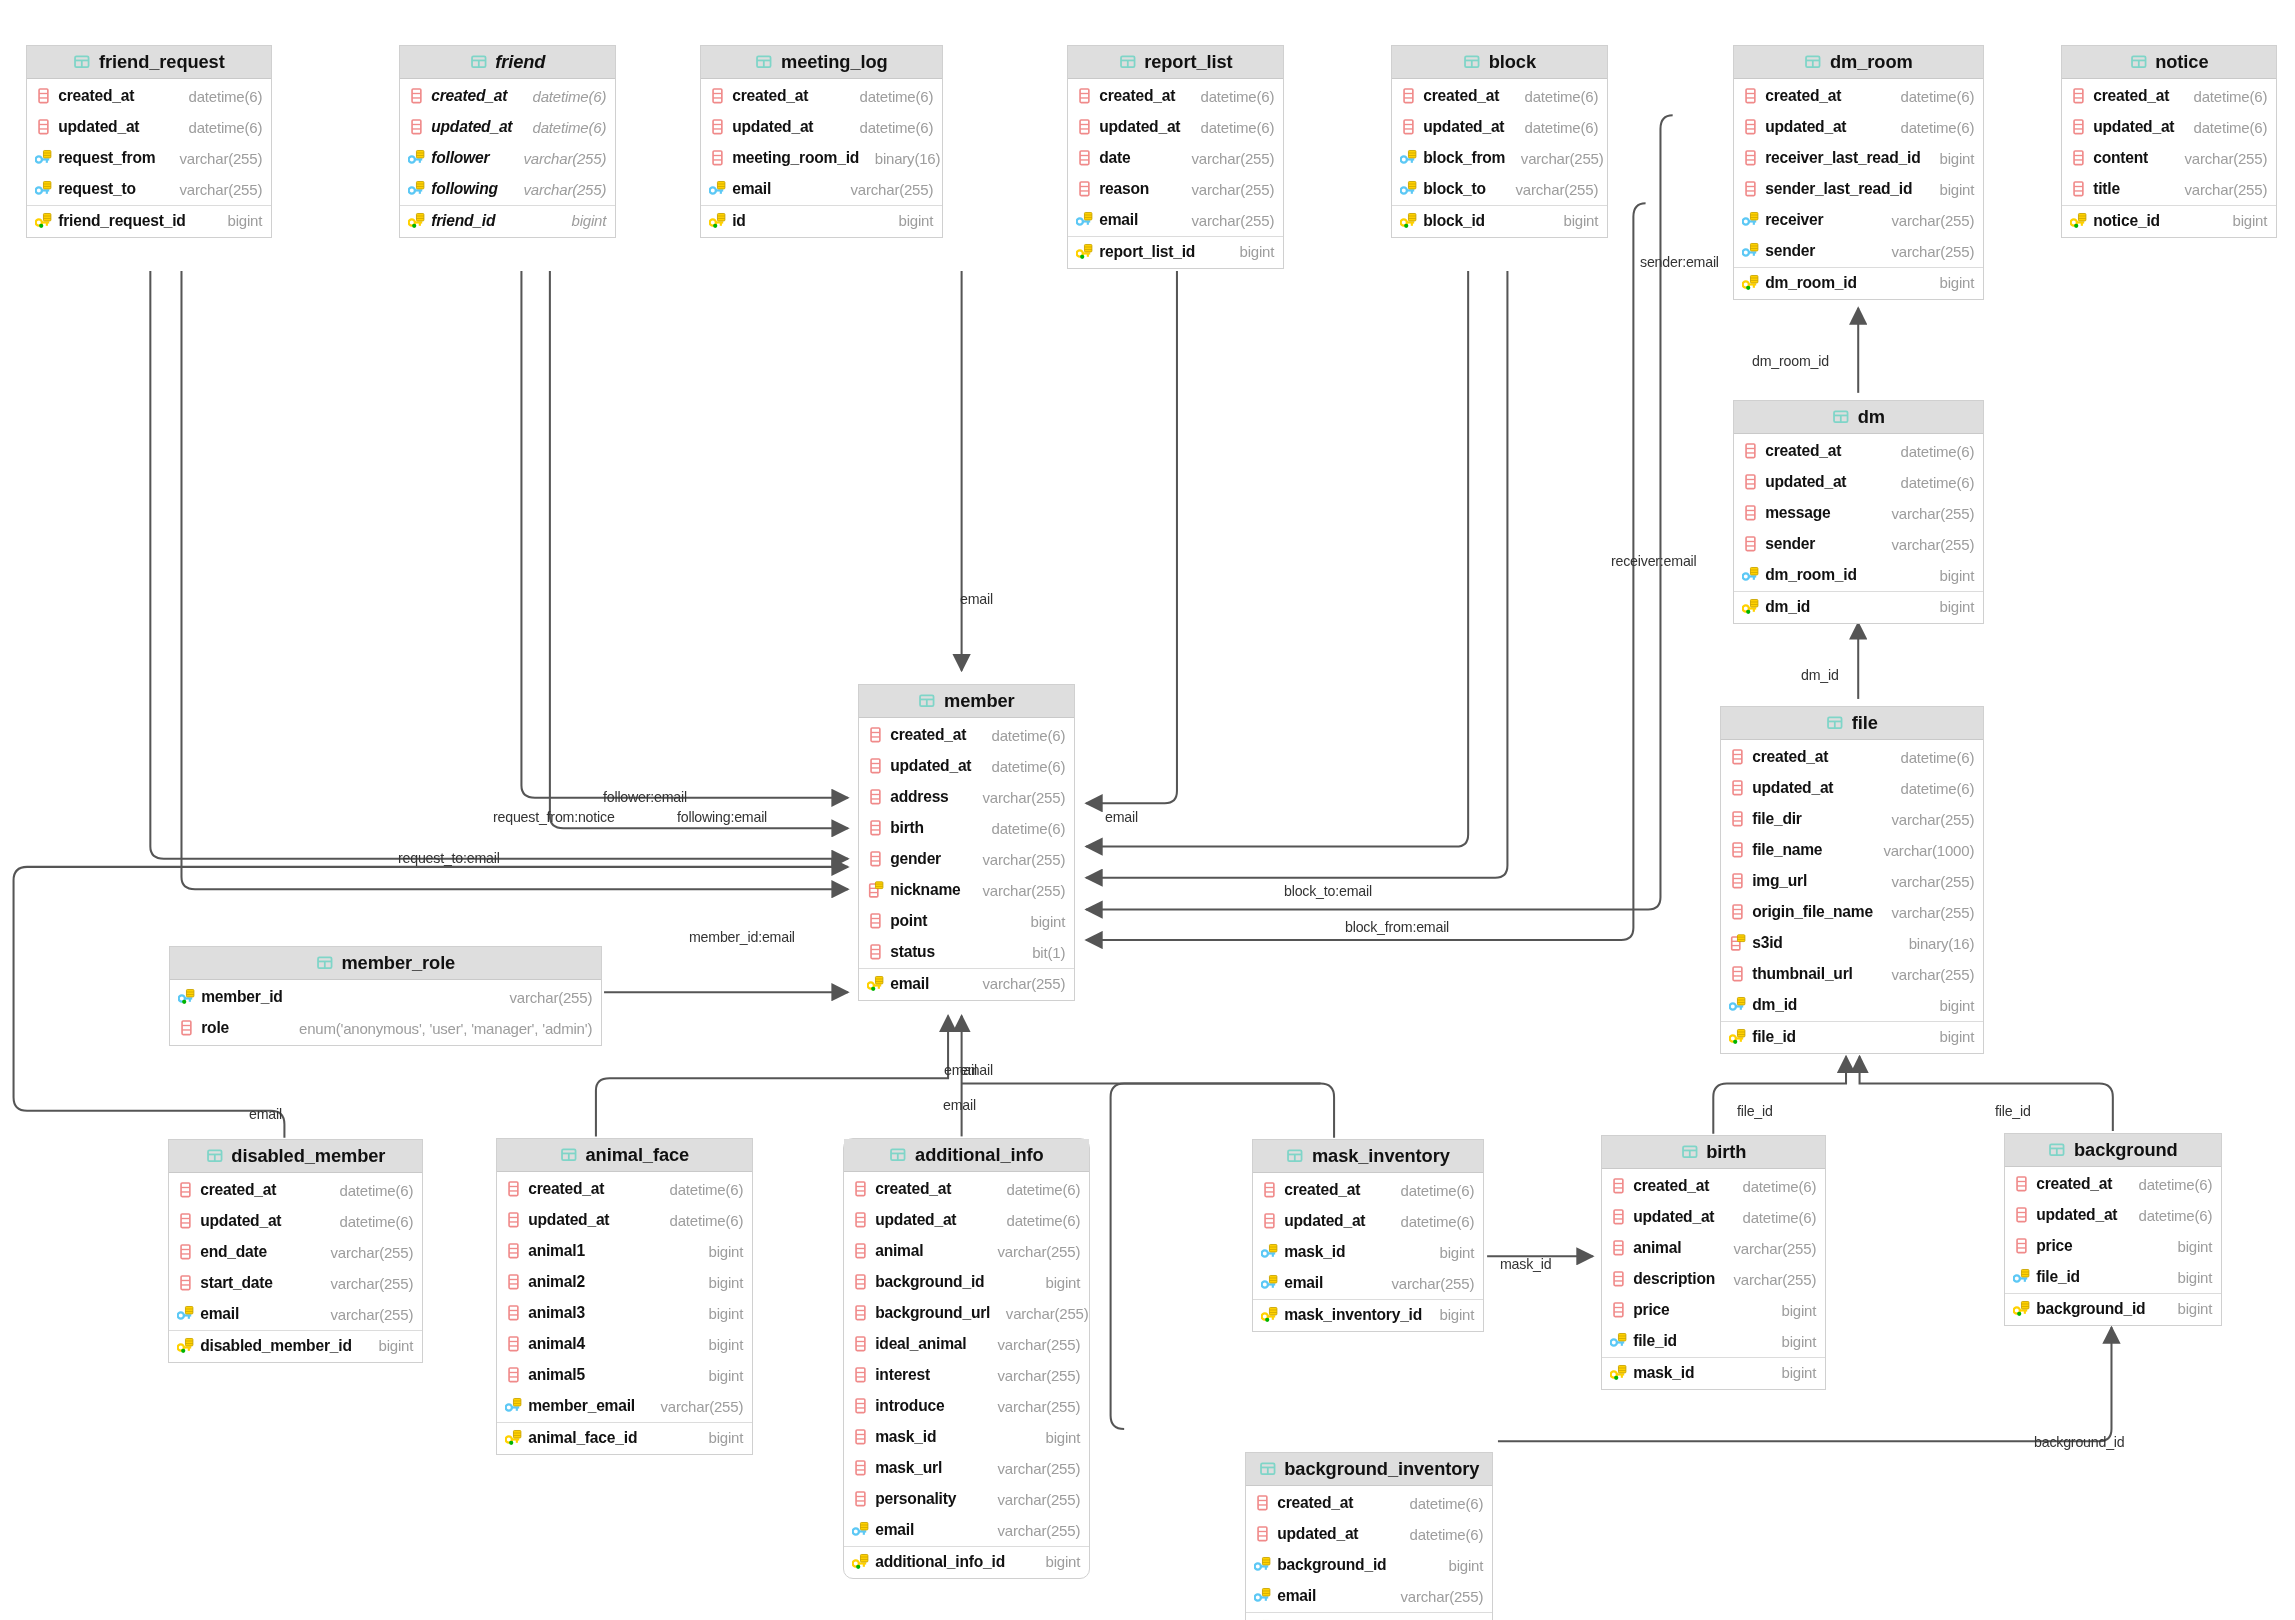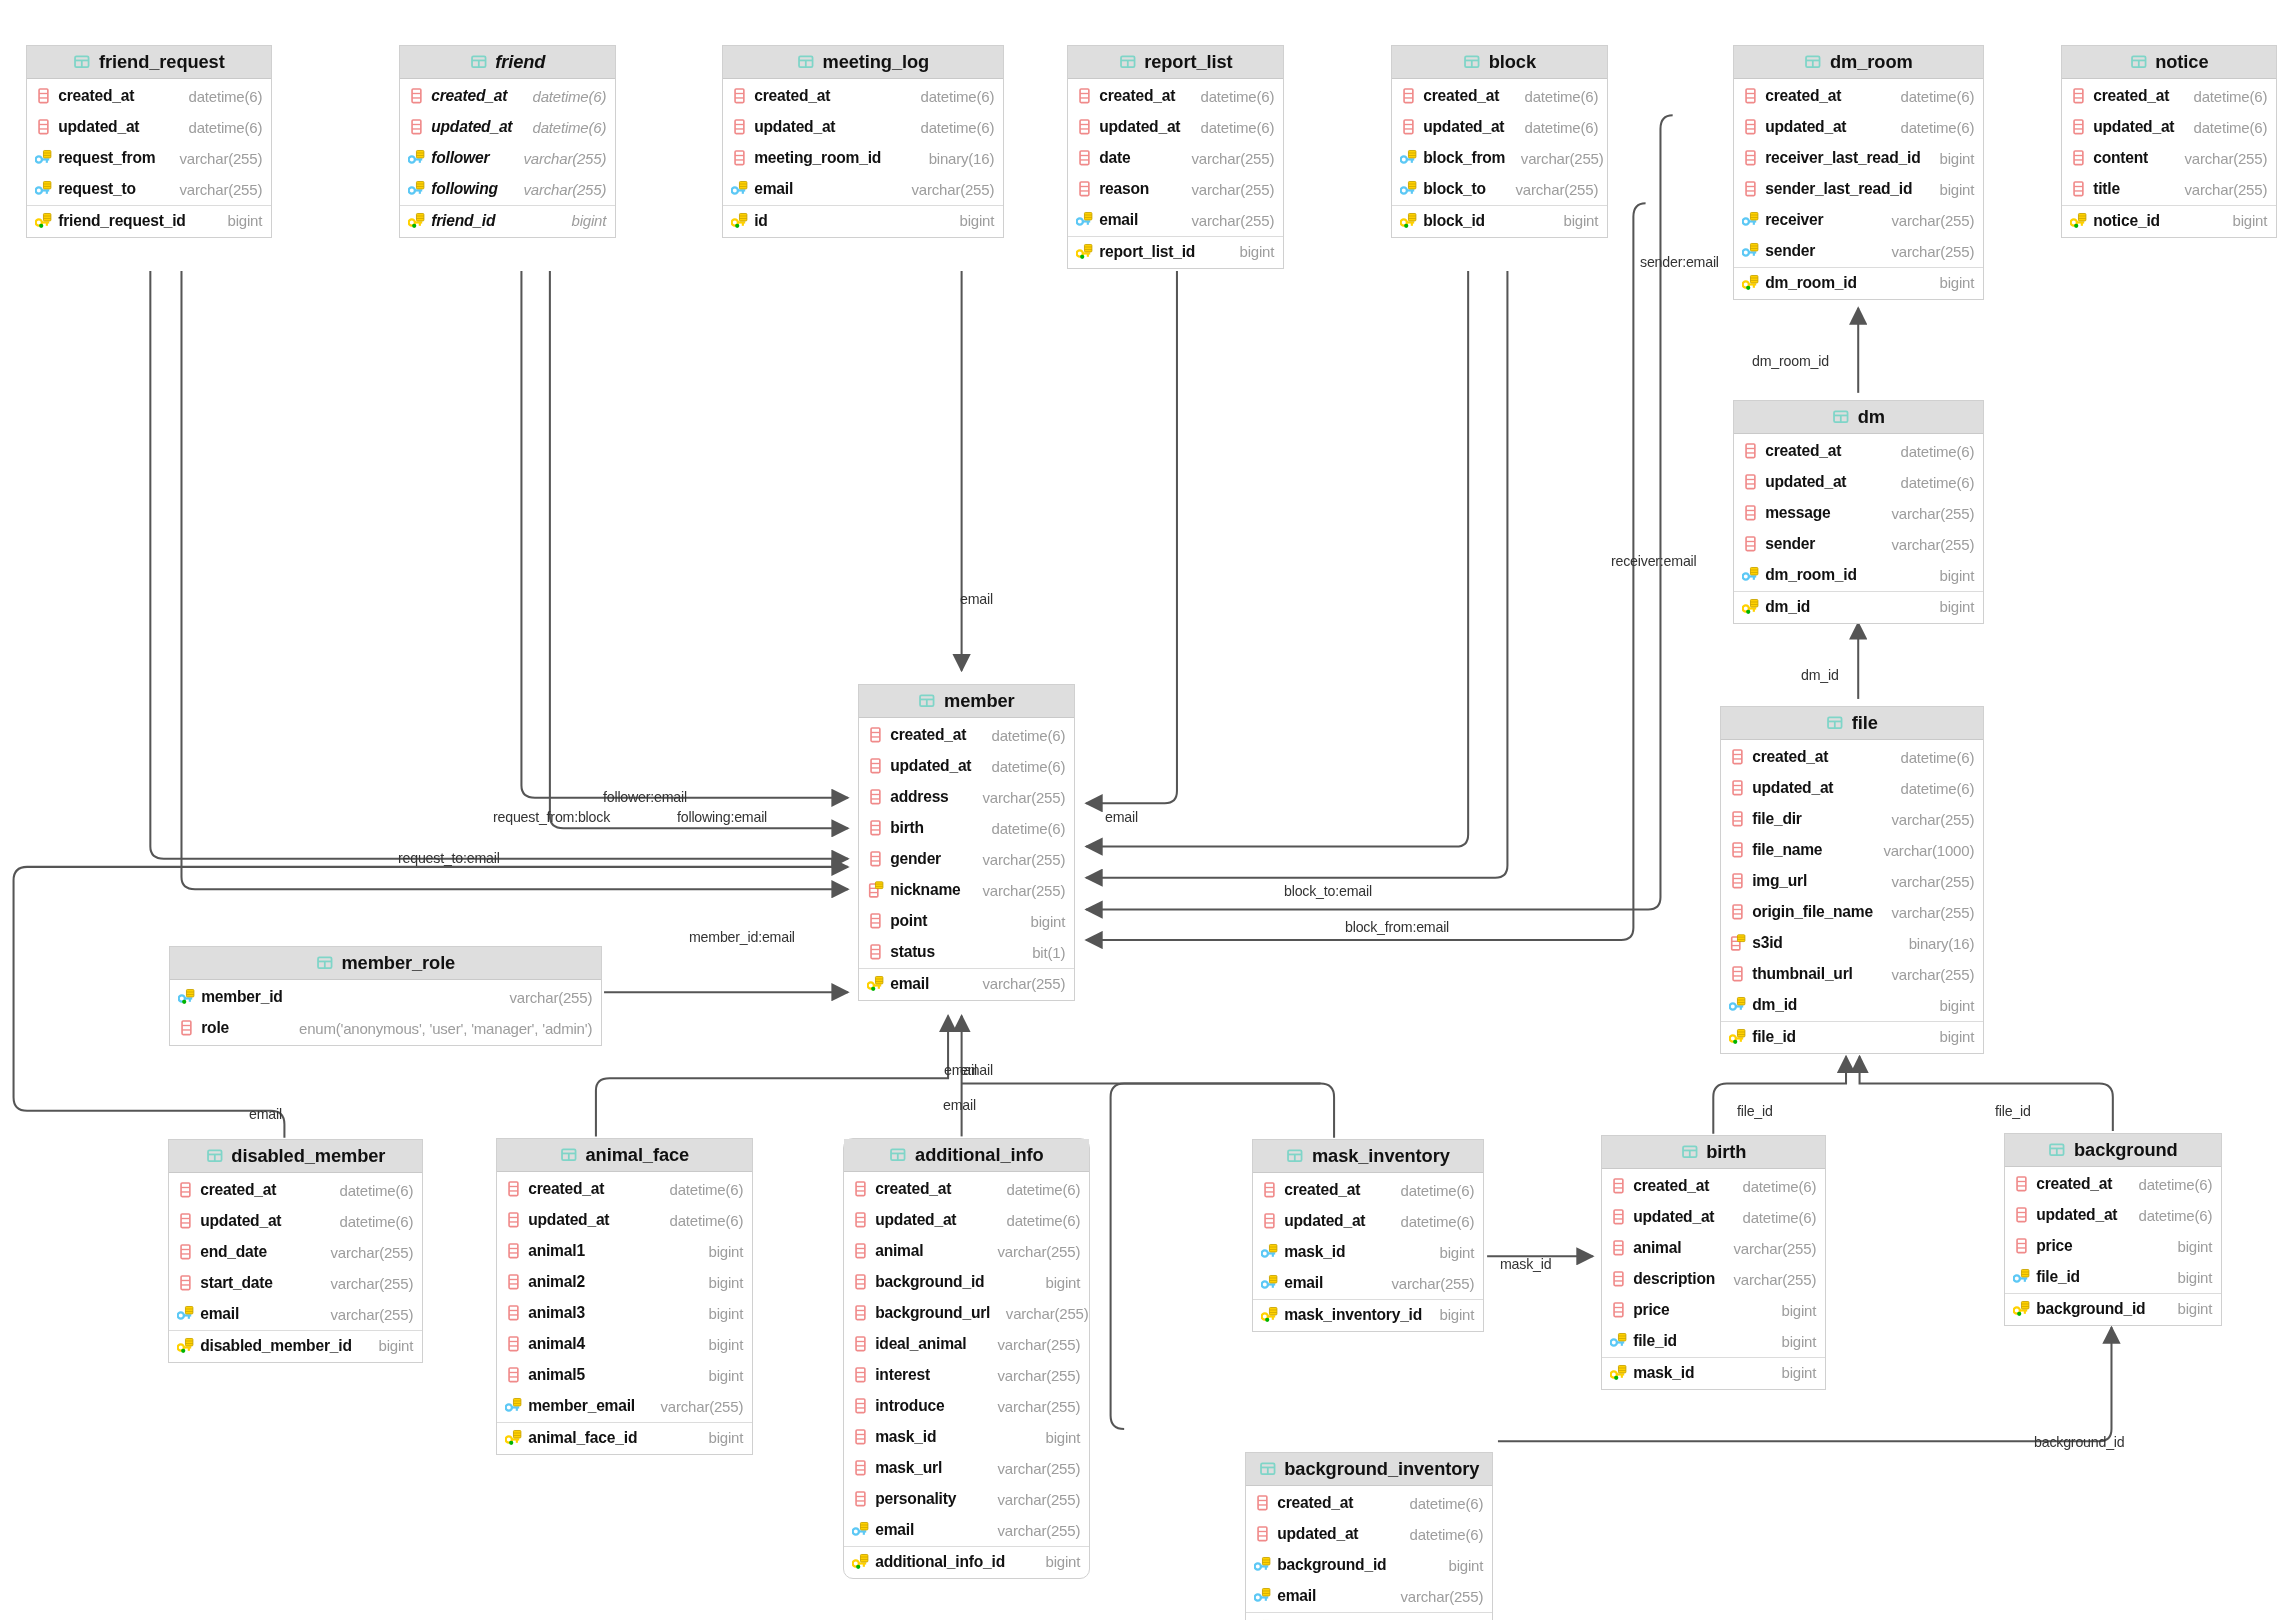--- a/index.html
+++ b/index.html
@@ -239,21 +239,21 @@
                 <line x1="12.5" y1="5.9" x2="23.5" y2="5.9" stroke="#caa400" stroke-width="1.1"></line>
                 <line x1="12.5" y1="9.6" x2="23.5" y2="9.6" stroke="#caa400" stroke-width="1.1"></line>
                 <circle cx="9.2" cy="20.4" r="3.1" fill="#00b400"></circle>
               </svg>
             </span>
             <span class="col-name">friend_id</span>
             <span class="col-type">bigint</span>
           </div>
         </div>
       </div>
-      <div class="tbl" style="left: 722px; top: 45px; width: 282px;">
+      <div class="tbl" style="left: 700px; top: 45px; width: 243px;">
         <div class="tbl-hd">
           <span class="ico">
             <svg viewBox="0 0 26 26">
               <rect x="3" y="5" width="20" height="16" rx="2" fill="none" stroke="#7fd5c8" stroke-width="2.6"></rect>
               <line x1="3" y1="11" x2="23" y2="11" stroke="#7fd5c8" stroke-width="2.6"></line>
               <line x1="13" y1="11" x2="13" y2="21" stroke="#7fd5c8" stroke-width="2.6"></line>
             </svg>
           </span>
           <span class="tbl-title">meeting_log</span>
         </div>
@@ -1743,21 +1743,21 @@
             </span>
             <span class="col-name">inventory_id</span>
             <span class="col-type">bigint</span>
           </div>
         </div>
       </div>
     </div>
   <div id="labels-layer">
       <span class="wlabel" style="left: 960px; top: 591px;">email</span>
       <span class="wlabel" style="left: 603px; top: 789px;">follower:email</span>
-      <span class="wlabel" style="left: 493px; top: 809px;">request_from:block</span>
+      <span class="wlabel" style="left: 493px; top: 809px;">request_from:notice</span>
       <span class="wlabel" style="left: 677px; top: 809px;">following:email</span>
       <span class="wlabel" style="left: 398px; top: 850px;">request_to:email</span>
       <span class="wlabel" style="left: 1105px; top: 809px;">email</span>
       <span class="wlabel" style="left: 1284px; top: 883px;">block_to:email</span>
       <span class="wlabel" style="left: 1345px; top: 919px;">block_from:email</span>
       <span class="wlabel" style="left: 1640px; top: 254px;">sender:email</span>
       <span class="wlabel" style="left: 1611px; top: 553px;">receiver:email</span>
       <span class="wlabel" style="left: 1752px; top: 353px;">dm_room_id</span>
       <span class="wlabel" style="left: 1801px; top: 667px;">dm_id</span>
       <span class="wlabel" style="left: 689px; top: 929px;">member_id:email</span>

